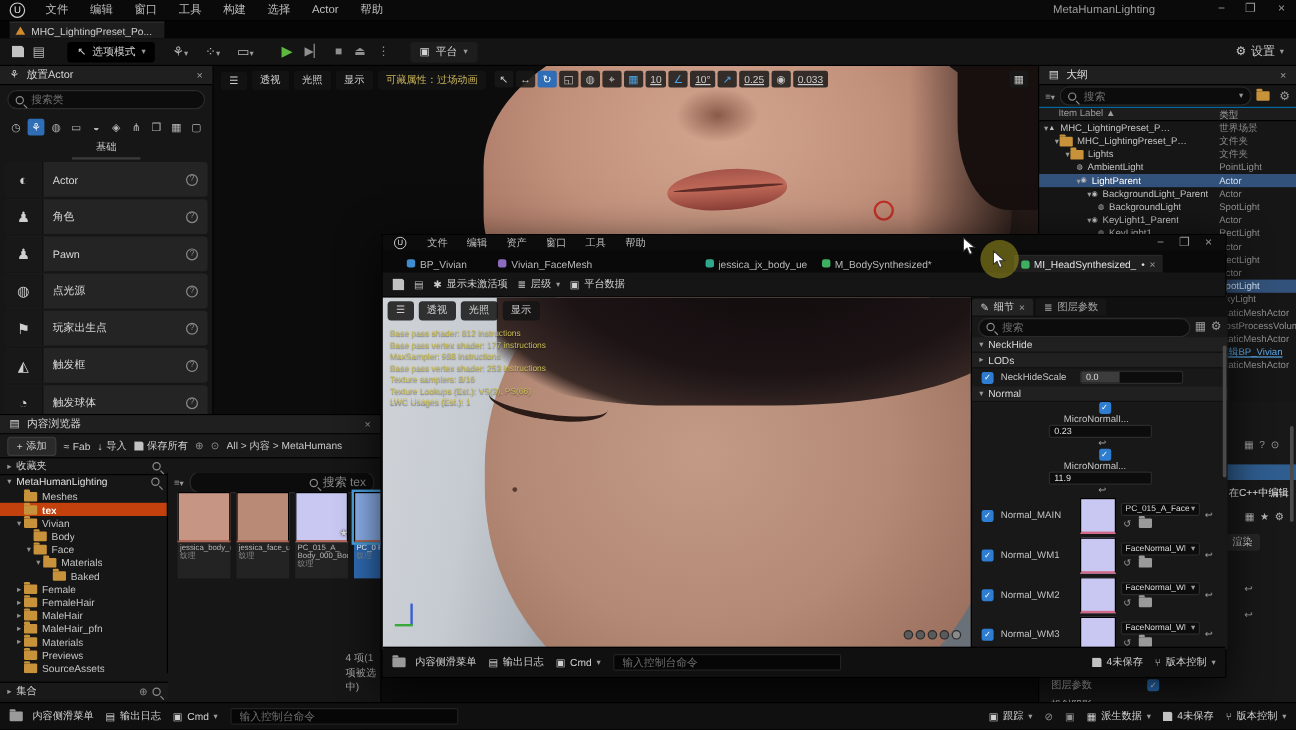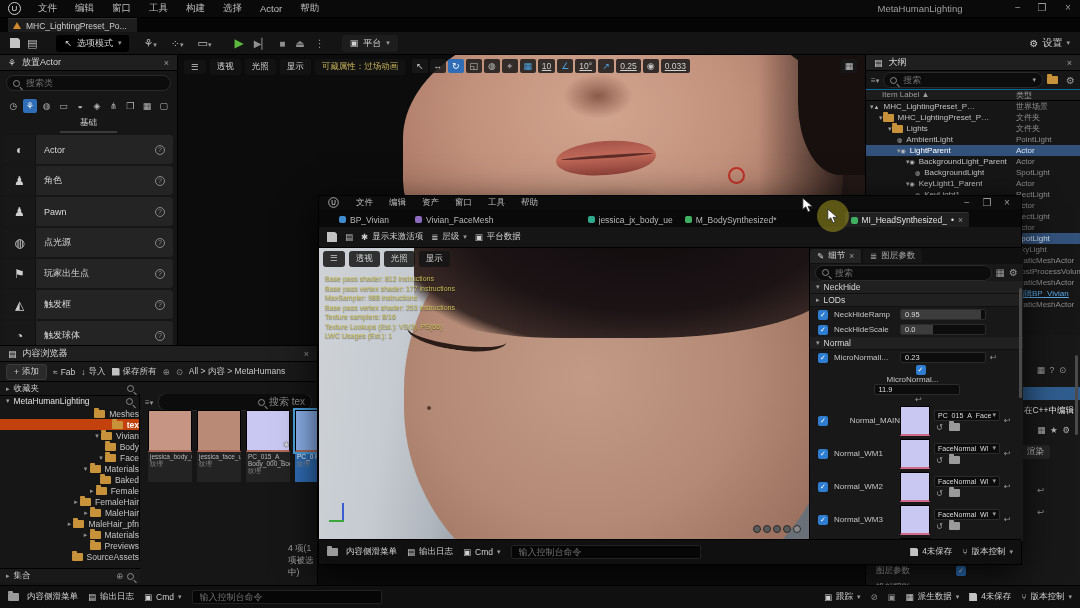--- a/index.html
+++ b/index.html
@@ -44,21 +44,21 @@
   .pa-thumb{width:32px;height:29px;background:#181818;display:flex;align-items:center;justify-content:center;color:#cfcfcf;font-size:12px;border-right:1px solid #101010;}
   .pa-label{flex:1;padding-left:8px;font-size:9px;color:#d8d8d8;}
   .qmark{width:10px;height:10px;border:1px solid #8a8a8a;border-radius:50%;color:#8a8a8a;font-size:7px;display:flex;align-items:center;justify-content:center;margin-right:8px;flex:none;}
   
   #content-browser{left:0;top:345px;width:318px;height:240px;background:#161616;border-right:1px solid #000;border-top:1px solid #000;}
   #cb-toolbar{height:20px;display:flex;align-items:center;gap:6px;padding:0 6px;border-bottom:1px solid #000;font-size:8.5px;color:#cfcfcf;background:#191919;}
   #cb-add{background:#2a2a2a;border:1px solid #3a3a3a;border-radius:3px;padding:1px 7px;display:flex;gap:3px;align-items:center;}
   .crumb{color:#c9c9c9;}
   #cb-left{position:absolute;left:0;top:48px;width:140px;bottom:24px;border-right:1px solid #000;overflow:hidden;}
   .cb-hrow{height:14px;display:flex;align-items:center;padding:0 6px;font-size:8.5px;color:#cfcfcf;gap:4px;}
-  .tree-row{height:11px;display:flex;align-items:center;font-size:8.5px;color:#c4c4c4;white-space:nowrap;justify-content:flex-end;}
+  .tree-row{height:11px;display:flex;align-items:center;font-size:8.5px;color:#c4c4c4;white-space:nowrap;}
   .tree-row .car{width:8px;color:#8f8f8f;font-size:7px;flex:none;text-align:center;}
   .tree-row.sel{background:#c2410c;color:#fff;font-weight:bold;}
   #cb-collections{position:absolute;left:0;bottom:2px;width:140px;height:15px;display:flex;align-items:center;padding:0 6px;gap:4px;font-size:8.5px;color:#cfcfcf;border-top:1px solid #000;background:#191919;}
   #cb-right{position:absolute;left:140px;top:48px;right:0;bottom:2px;overflow:hidden;}
   #cb-filter{height:16px;display:flex;align-items:center;gap:5px;padding:2px 5px;}
   .asset{position:absolute;width:46px;}
   .asset .thumb{width:44px;height:42px;border:1px solid #000;border-bottom:2px solid #b06a5a;}
   .asset .alabel{width:44px;height:30px;background:#232323;font-size:6.5px;color:#b5b5b5;padding:1px 2px;line-height:7px;overflow:hidden;}
   .asset.sel .alabel{background:#2f6db6;color:#fff;}
   .asset .star{position:absolute;right:2px;top:30px;color:#ddd;font-size:8px;text-shadow:0 0 2px #000;}
@@ -744,55 +744,47 @@
           <div class="sec-head">
             <span class="caret">▾</span>
             <span>NeckHide</span>
           </div>
           <div class="sec-head">
             <span class="caret">▸</span>
             <span>LODs</span>
           </div>
           <div class="prow" style="min-height: 15px;">
             <span class="chk" style="margin-left: 8px;">✓</span>
-            <span class="lab ell" style="padding-left: 6px;">NeckHideRamp</span>
-            <div class="valbox" style="width: 86px;">
-              <div class="fill" style="width: 95%;"></div>
-              <span>0.95</span>
-            </div>
-          </div>
-          <div class="prow" style="min-height: 15px;">
-            <span class="chk" style="margin-left: 8px;">✓</span>
             <span class="lab ell" style="padding-left: 6px;">NeckHideScale</span>
             <div class="valbox" style="width: 86px;">
               <div class="fill" style="width: 38%;"></div>
               <span>0.0</span>
             </div>
           </div>
           <div class="sec-head">
             <span class="caret">▾</span>
             <span>Normal</span>
           </div>
-          <div class="prow" style="min-height: 15px;">
+          <div class="prow" style="min-height: 15px; flex-direction: column;">
             <span class="chk" style="margin-left: 8px;">✓</span>
             <span class="lab ell" style="padding-left: 6px;">MicroNormalI...</span>
             <div class="valbox" style="width: 86px;">
               <span>0.23</span>
             </div>
             <span class="reset">↩</span>
           </div>
           <div class="prow" style="min-height: 15px; flex-direction: column;">
             <span class="chk" style="margin-left: 8px;">✓</span>
             <span class="lab ell" style="padding-left: 6px;">MicroNormal...</span>
             <div class="valbox" style="width: 86px;">
               <span>11.9</span>
             </div>
             <span class="reset">↩</span>
           </div>
-          <div class="prow" style="min-height: 33px; text-align: right;">
+          <div class="prow" style="min-height: 33px;">
             <span class="chk" style="margin-left: 8px;">✓</span>
             <span class="lab ell" style="padding-left: 6px;">Normal_MAIN</span>
             <div class="texthumb"></div>
             <div style="display: flex; flex-direction: column; gap: 2px; margin-left: 4px;">
               <div class="drop">
                 <span class="ell">PC_015_A_Face</span>
                 <span class="caret">▾</span>
               </div>
               <div style="display: flex; gap: 6px; color: rgb(154, 154, 154); font-size: 8px; padding-left: 2px;">
                 <span>↺</span>

